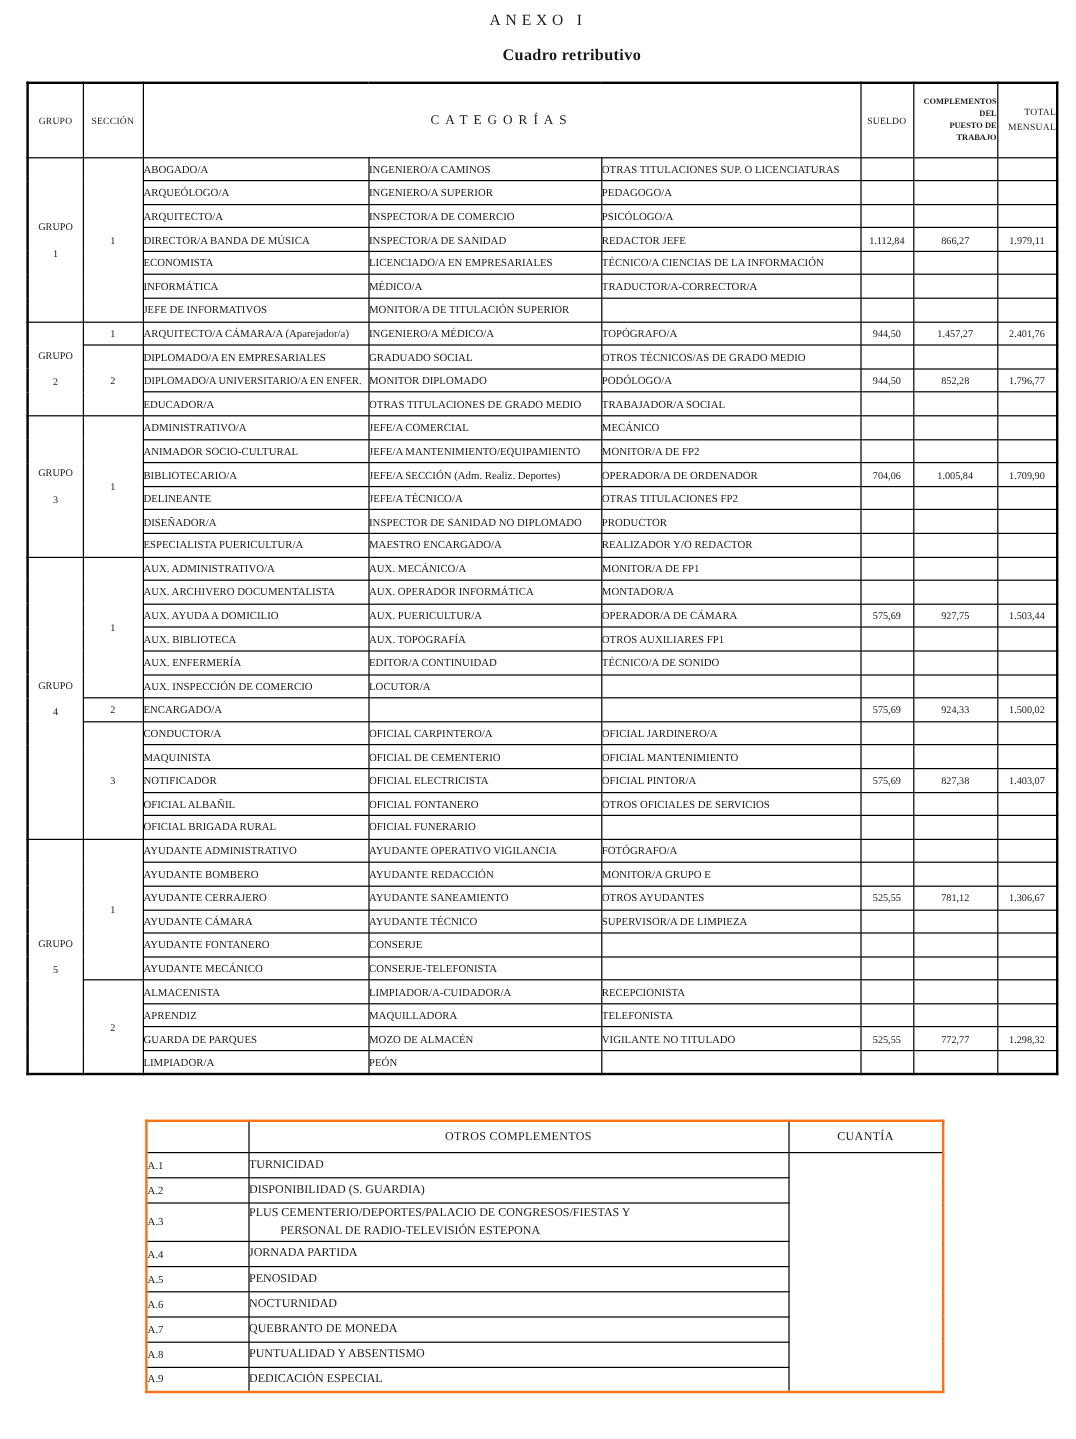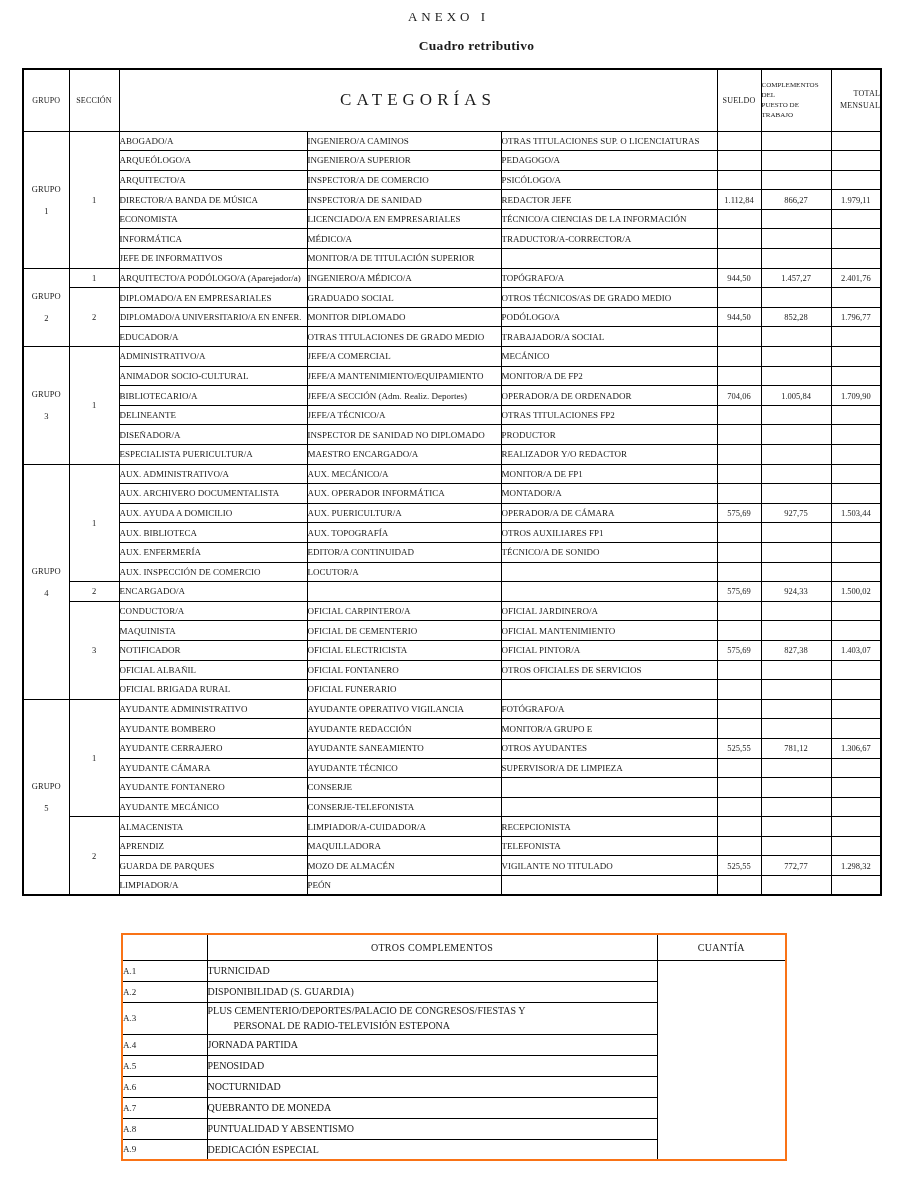--- a/index.html
+++ b/index.html
@@ -17,22 +17,22 @@
     font-size:13.5px; font-weight:bold; letter-spacing:0.3px;
   }
   table { border-collapse:collapse; table-layout:fixed; background:#fff; }
   table.t1 { position:absolute; left:22px; top:68px; width:858px; border:2px solid #000; }
   table.t2 { position:absolute; left:121px; top:933px; width:664px; border:2px solid #f97316; }
   .t1 th, .t1 td, .t2 th, .t2 td { border:1px solid #000; padding:0; }
 
   .t1 thead tr { height:62px; }
   .h-small { font-weight:normal; font-size:8px; text-align:center; letter-spacing:0.2px; }
   .h-pre   { white-space:pre-line; line-height:1.5;text-align:right; }
-  .h-cat   { font-weight:normal; font-size:17px; letter-spacing:5px; text-align:center; }
-  .h-comp  { font-weight:normal; font-size:7px; white-space:pre-line; line-height:1.45; text-align:left; }
+  .h-cat   { font-weight:normal; font-size:11px; letter-spacing:5px; text-align:center; }
+  .h-comp  { font-weight:bold; font-size:7px; white-space:pre-line; line-height:1.45; text-align:right; }
 
   .t1 tbody tr { height:19.6px; }
   .cell-grupo { text-align:center; font-size:8.5px; vertical-align:middle; }
   .cell-grupo div { line-height:22px; }
   .cell-seccion { text-align:center; font-size:8.5px; vertical-align:middle; }
   .cell-cat { font-size:9px; padding:0 2px 0 4px; overflow:hidden; vertical-align:middle; }
   .fit { display:inline-block; white-space:nowrap; transform-origin:0 50%; }
   .cell-num { font-size:8.5px; text-align:center; vertical-align:middle; }
 
   .t2 thead tr { height:26px; }
@@ -136,21 +136,21 @@
           <td class="cell-num"></td>
           <td class="cell-num"></td>
           <td class="cell-num"></td>
         </tr>
         <tr>
           <td class="cell-grupo" rowspan="4">
             <div>GRUPO</div>
             <div>2</div>
           </td>
           <td class="cell-seccion" rowspan="1">1</td>
-          <td class="cell-cat"><span class="fit">ARQUITECTO/A PODÓLOGO/A (Aparejador/a)</span></td>
+          <td class="cell-cat"><span class="fit">ARQUITECTO/A CÁMARA/A (Aparejador/a)</span></td>
           <td class="cell-cat"><span class="fit">INGENIERO/A MÉDICO/A</span></td>
           <td class="cell-cat"><span class="fit">TOPÓGRAFO/A</span></td>
           <td class="cell-num">944,50</td>
           <td class="cell-num">1.457,27</td>
           <td class="cell-num">2.401,76</td>
         </tr>
         <tr>
           <td class="cell-seccion" rowspan="3">2</td>
           <td class="cell-cat"><span class="fit">DIPLOMADO/A EN EMPRESARIALES</span></td>
           <td class="cell-cat"><span class="fit">GRADUADO SOCIAL</span></td>

